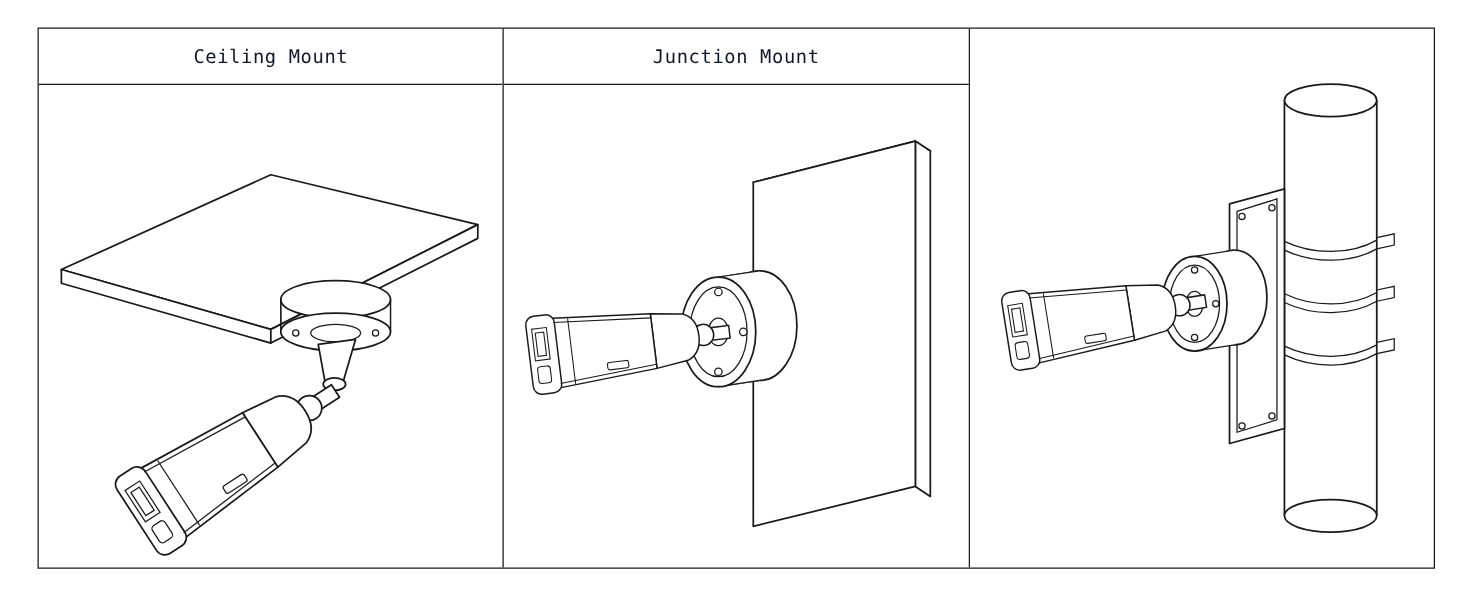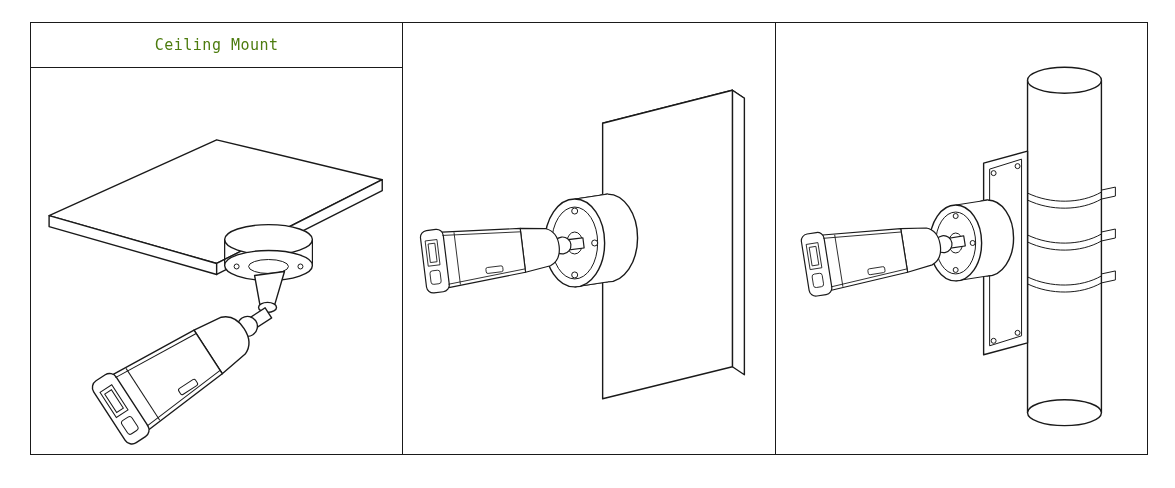--- a/index.html
+++ b/index.html
@@ -27,21 +27,21 @@
   }
   .column:last-child { border-right: none; }
   .header-cell {
     height: 45px;
     flex: 0 0 45px;
     border-bottom: 1px solid #1a1a1a;
     display: flex;
     align-items: center;
     justify-content: center;
     font-size: 15px;
-    color: #4d7c0f;
+    color: #0f172a;
     letter-spacing: 0.5px;
     white-space: nowrap;
   }
   .image-cell {
     flex: 1 1 auto;
     position: relative;
     overflow: hidden;
   }
   .image-cell svg { display: block; width: 100%; height: 100%; }
   .ln { fill: #ffffff; stroke: #1a1a1a; stroke-width: 1.4; stroke-linejoin: round; }
@@ -103,20 +103,21 @@
         <ellipse cx="237" cy="240" rx="9" ry="5" class="ln"></ellipse>
 
         <g transform="translate(237,246) rotate(-33) translate(-189,-43)">
           <use href="#bullet-cam"></use>
         </g>
       </svg>
     </div>
   </div>
 
   <div class="column">
+    <div class="header-cell">Junction Mount</div>
     <div class="image-cell">
       <svg viewBox="0 0 372 387" preserveAspectRatio="xMidYMid meet" role="img">
 
         <path d="M200 78 L330 45 L342 53 L212 86 Z" class="ln"></path>
         <path d="M330 45 L342 53 L342 330 L330 322 Z" class="ln"></path>
         <path d="M200 78 L330 45 L330 322 L200 354 Z" class="ln"></path>
 
         <path d="M205 149 L172 154 M205 237 L172 242" class="ln-thin"></path>
         <ellipse cx="205" cy="193" rx="30" ry="44" class="ln"></ellipse>
         <path d="M205 149 L172 154 L172 242 L205 237" fill="#ffffff" stroke="none"></path>

